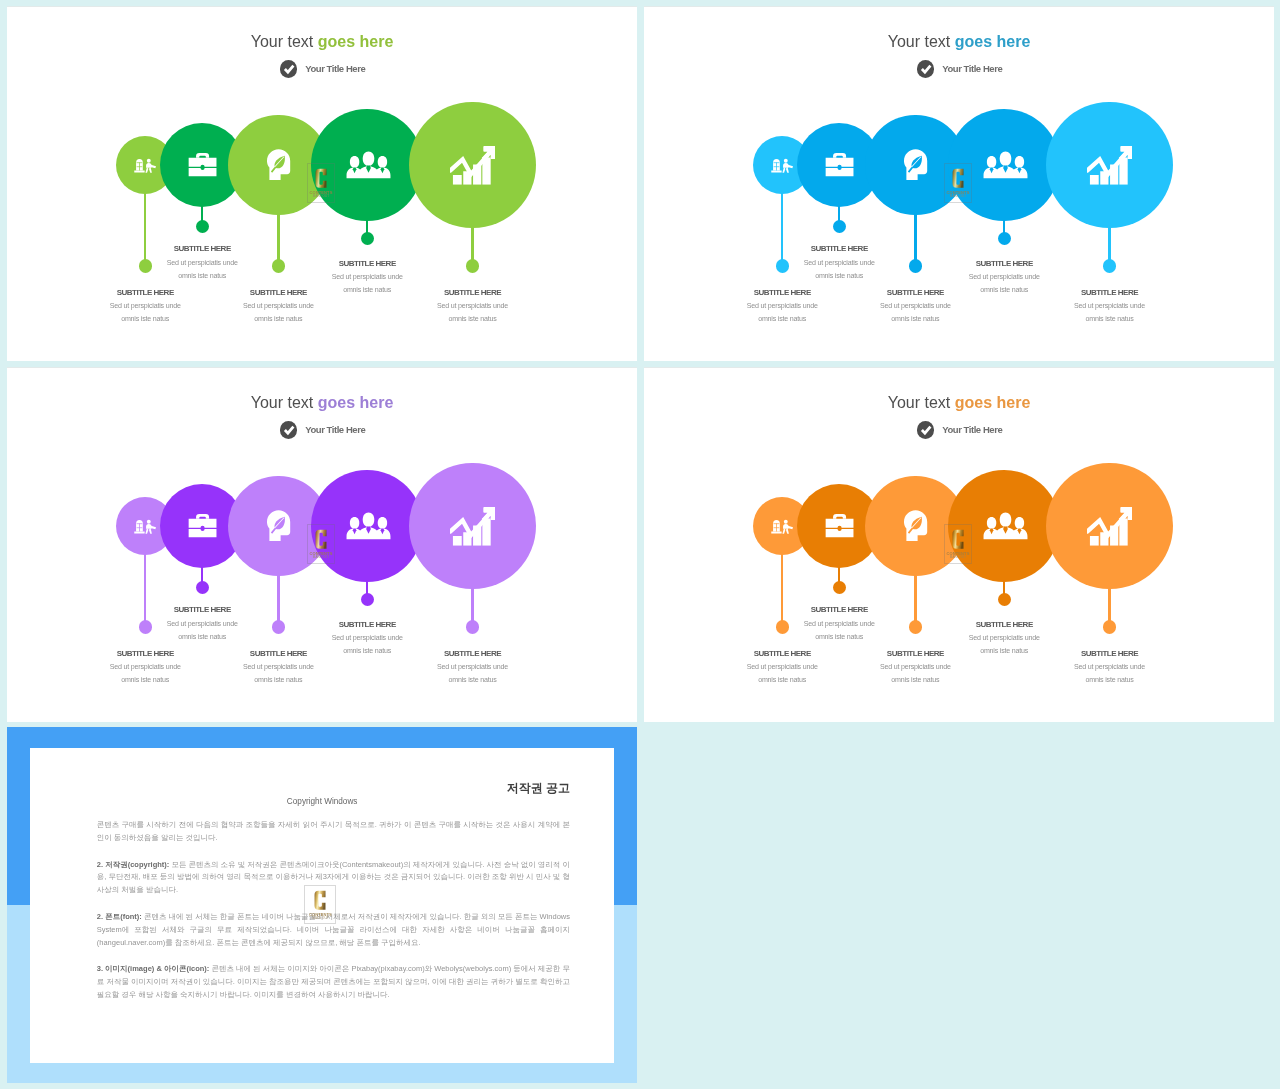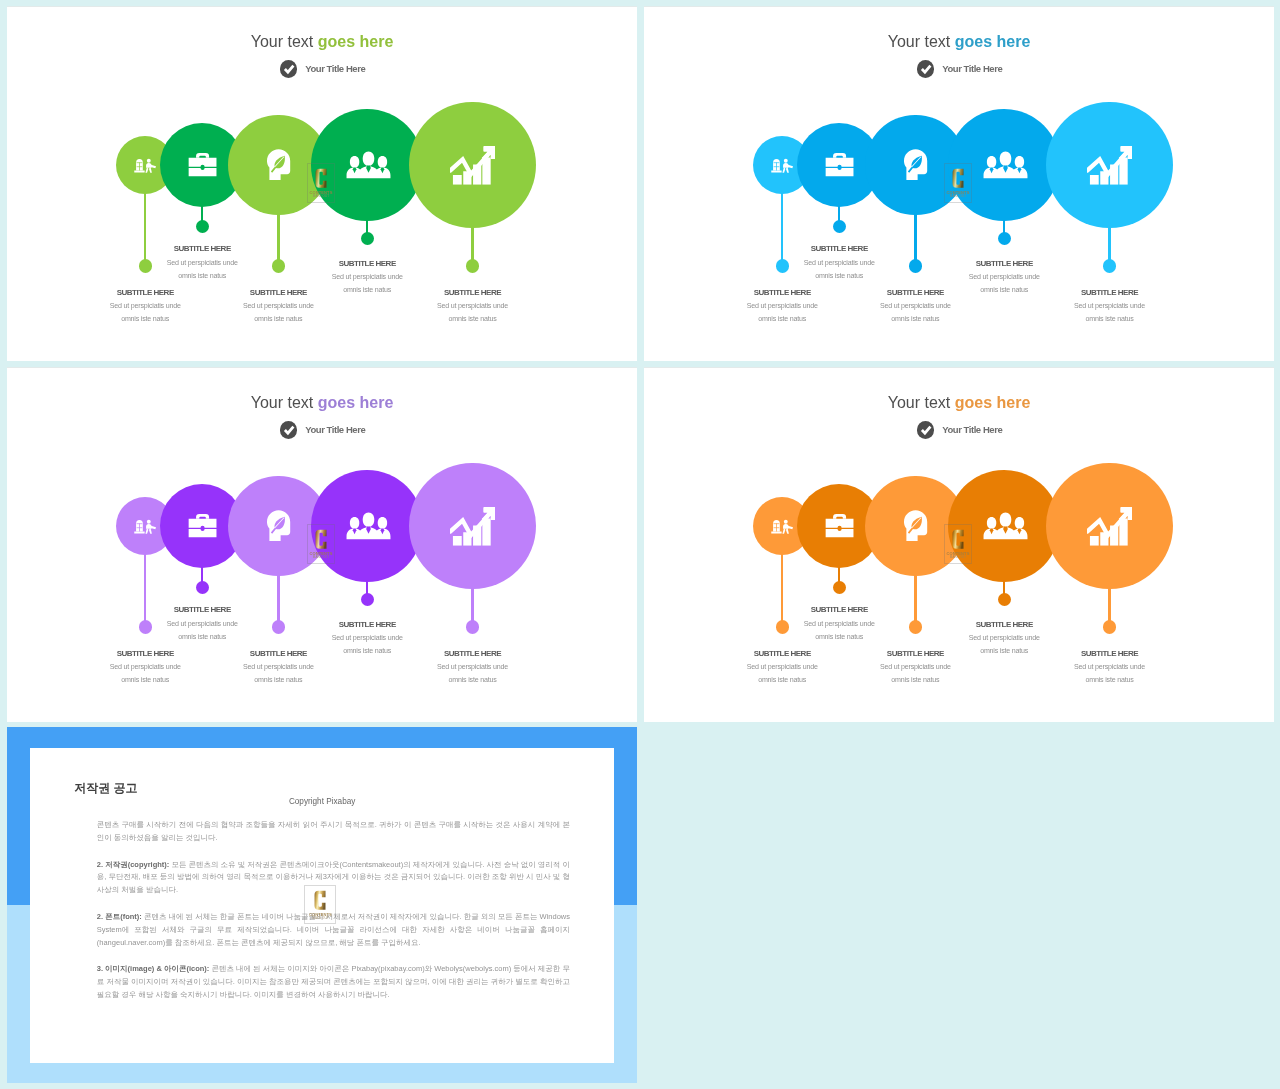--- a/index.html
+++ b/index.html
@@ -37,21 +37,21 @@
       pointer-events:none;opacity:.88;}
   .wm .c{position:absolute;left:0;right:0;display:flex;justify-content:center;}
   .wm .c svg{display:block;}
   .wm .l1{position:absolute;left:0;right:0;text-align:center;line-height:4px;
           font-size:4px;letter-spacing:.1px;color:#9d7f46;font-weight:bold;}
   .wm .l2{position:absolute;left:0;right:0;text-align:center;line-height:3px;
           font-size:2.9px;letter-spacing:.15px;color:#9a8764;}
   
   #cp-frame{position:absolute;}
   #cp-paper{position:absolute;background:#fff;}
-  .cp-title{text-align:left;margin-left:-22.5px;font-size:12px;font-weight:bold;color:#3f3f3f;line-height:12px;}
+  .cp-title{text-align:right;margin-left:-22.5px;font-size:12px;font-weight:bold;color:#3f3f3f;line-height:12px;}
   .cp-sub{text-align:center;margin-left:-22.5px;font-size:8.2px;color:#666;margin-top:3.5px;line-height:9px;}
   .cp-p{font-size:7.5px;color:#949494;line-height:12.9px;margin-top:13.4px;text-align:justify;}
   #cp-body{margin-top:-0.5px;}
   .cp-p b{color:#6c6c6c;font-weight:bold;}
 </style>
 </head>
 <body>
 
 <div class="page">
 
@@ -402,21 +402,21 @@
         <div class="l1" style="top:26.8px">CONTENTS</div>
         <div class="l2" style="top:31.6px">MAKE OUT</div>
       </div>
     </div>
 
   <div id="cp-frame" style="left: 6.9px; top: 727.4px; width: 630px; height: 355.3px;">
     <div id="cp-frame-light" style="position: absolute; left: 0px; top: 0px; width: 630px; height: 355.3px; background: rgb(175, 223, 252);"></div>
     <div id="cp-frame-dark" style="position: absolute; left: 0px; top: 0px; width: 630px; height: 177.6px; background: rgb(68, 160, 245);"></div>
     <div id="cp-paper" style="left: 22.9px; top: 20.5px; width: 584.7px; height: 314.7px; padding: 34.1px 44.5px 0px 67px; box-sizing: border-box;">
       <div class="cp-title">저작권 공고</div>
-      <div class="cp-sub">Copyright Pixabay</div>
+      <div class="cp-sub">Copyright Windows</div>
       <div id="cp-body">
           <div class="cp-p"><span>콘텐츠 구매를 시작하기 전에 다음의 협약과 조항들을 자세히 읽어 주시기 목적으로. 귀하가 이 콘텐츠 구매를 시작하는 것은 사용시 계약에 본인이 동의하셨음을 알리는 것입니다.</span></div>
           <div class="cp-p"><b>2. 저작권(copyright):</b><span> 모든 콘텐츠의 소유 및 저작권은 콘텐츠메이크아웃(Contentsmakeout)의 제작자에게 있습니다. 사전 승낙 없이 영리적 이용, 무단전재, 배포 등의 방법에 의하여 영리 목적으로 이용하거나 제3자에게 이용하는 것은 금지되어 있습니다. 이러한 조항 위반 시 민사 및 형사상의 처벌을 받습니다.</span></div>
           <div class="cp-p"><b>2. 폰트(font):</b><span> 콘텐츠 내에 된 서체는 한글 폰트는 네이버 나눔글꼴의 서체로서 저작권이 제작자에게 있습니다. 한글 외의 모든 폰트는 Windows System에 포함된 서체와 구글의 무료 제작되었습니다. 네이버 나눔글꼴 라이선스에 대한 자세한 사항은 네이버 나눔글꼴 홈페이지(hangeul.naver.com)를 참조하세요. 폰트는 콘텐츠에 제공되지 않으므로, 해당 폰트를 구입하세요.</span></div>
           <div class="cp-p"><b>3. 이미지(image) &amp; 아이콘(icon):</b><span> 콘텐츠 내에 된 서체는 이미지와 아이콘은 Pixabay(pixabay.com)와 Webolys(webolys.com) 등에서 제공한 무료 저작물 이미지이며 저작권이 있습니다. 이미지는 참조용만 제공되며 콘텐츠에는 포함되지 않으며, 이에 대한 권리는 귀하가 별도로 확인하고 필요할 경우 해당 사항을 숙지하시기 바랍니다. 이미지를 변경하여 사용하시기 바랍니다.</span></div>
         </div>
     </div>
   <div class="wm" style="left:297.6px;top:157.5px;width:30px;height:37.6px">
         <div class="c" style="top:4.4px" title="C">
           <svg width="12.3" height="20.5" viewBox="0 0 50 84">

